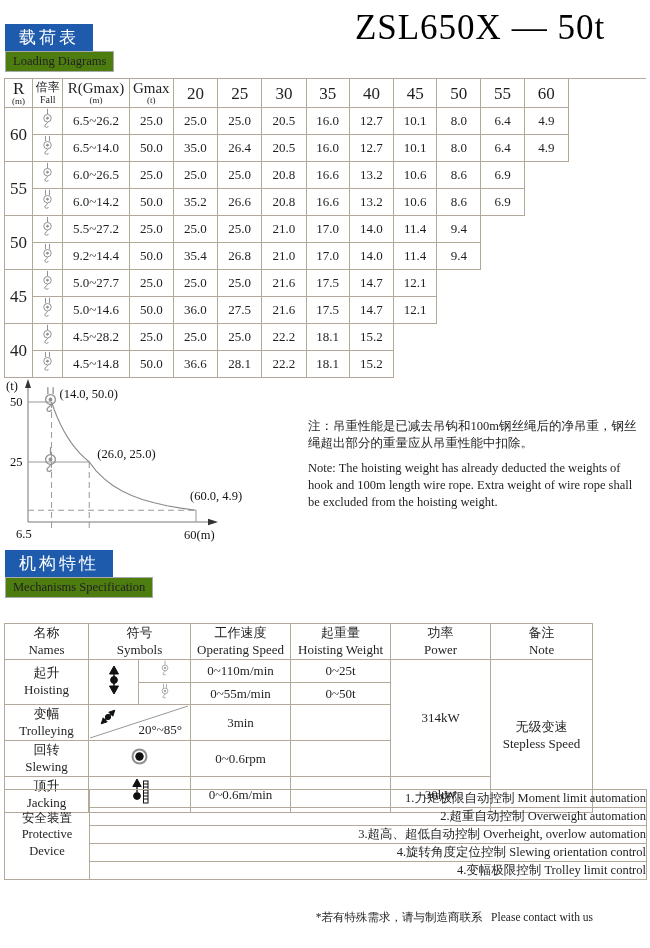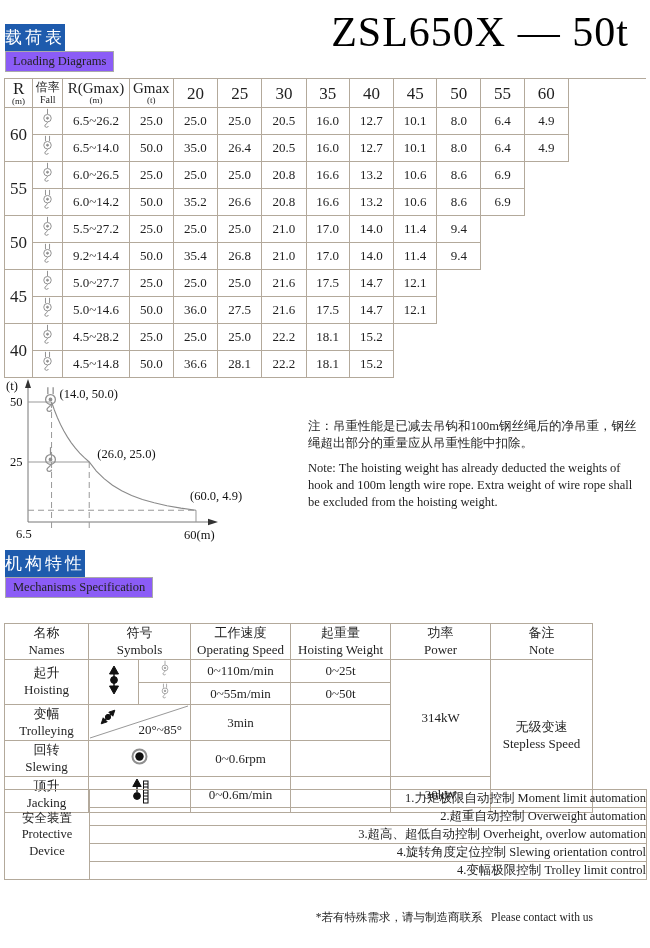--- a/index.html
+++ b/index.html
@@ -7,23 +7,23 @@
     --ink:#1f1f1f;
     --blue:#1e5bad;
     --chart:#8a8a8a;
   }
   *{box-sizing:border-box;margin:0;padding:0;}
   body{width:650px;height:948px;background:#fff;font-family:"Liberation Serif","DejaVu Serif",serif;color:var(--ink);}
   #page{position:relative;width:650px;height:948px;background:#fff;overflow:hidden;}
 
   
   .badge{position:absolute;left:5px;}
-  .badge .cn{display:inline-block;background:var(--blue);color:#fff;text-align:center;letter-spacing:3px;padding:2px 0;font-size:17px;}
-  .badge .en{display:block;border:1px solid #aaa;background:#8b5cf6;color:#222;font-size:12.5px;padding:2px 7px;width:max-content;}
-  #title{position:absolute;left:330px;top:8px;width:300px;text-align:center;font-size:42px;letter-spacing:1px;color:#000;}
+  .badge .cn{display:inline-block;background:var(--blue);color:#fff;text-align:center;letter-spacing:3px;padding:2px 14px;font-size:17px;}
+  .badge .en{display:block;border:1px solid #aaa;background:#4d7c0f;color:#222;font-size:12.5px;padding:2px 7px;width:max-content;}
+  #title{position:absolute;left:330px;top:8px;width:300px;text-align:center;font-size:35px;letter-spacing:1px;color:#000;}
 
   
   #load-rule{position:absolute;left:4px;top:78px;width:642px;border-top:1px solid var(--bc);}
   table{border-collapse:collapse;table-layout:fixed;}
   td,th{border:1px solid var(--bc);text-align:center;vertical-align:middle;font-weight:normal;padding:0;}
   #loading-table{position:absolute;left:4px;top:78px;width:565px;}
   #loading-table th{font-size:17px;line-height:1;}
   #loading-table th .sub{font-size:9px;display:block;line-height:1;}
   #loading-table th .cnsmall{font-size:12px;display:block;line-height:1.1;}
   #loading-table th .ensmall{font-size:10px;display:block;line-height:1.1;}

